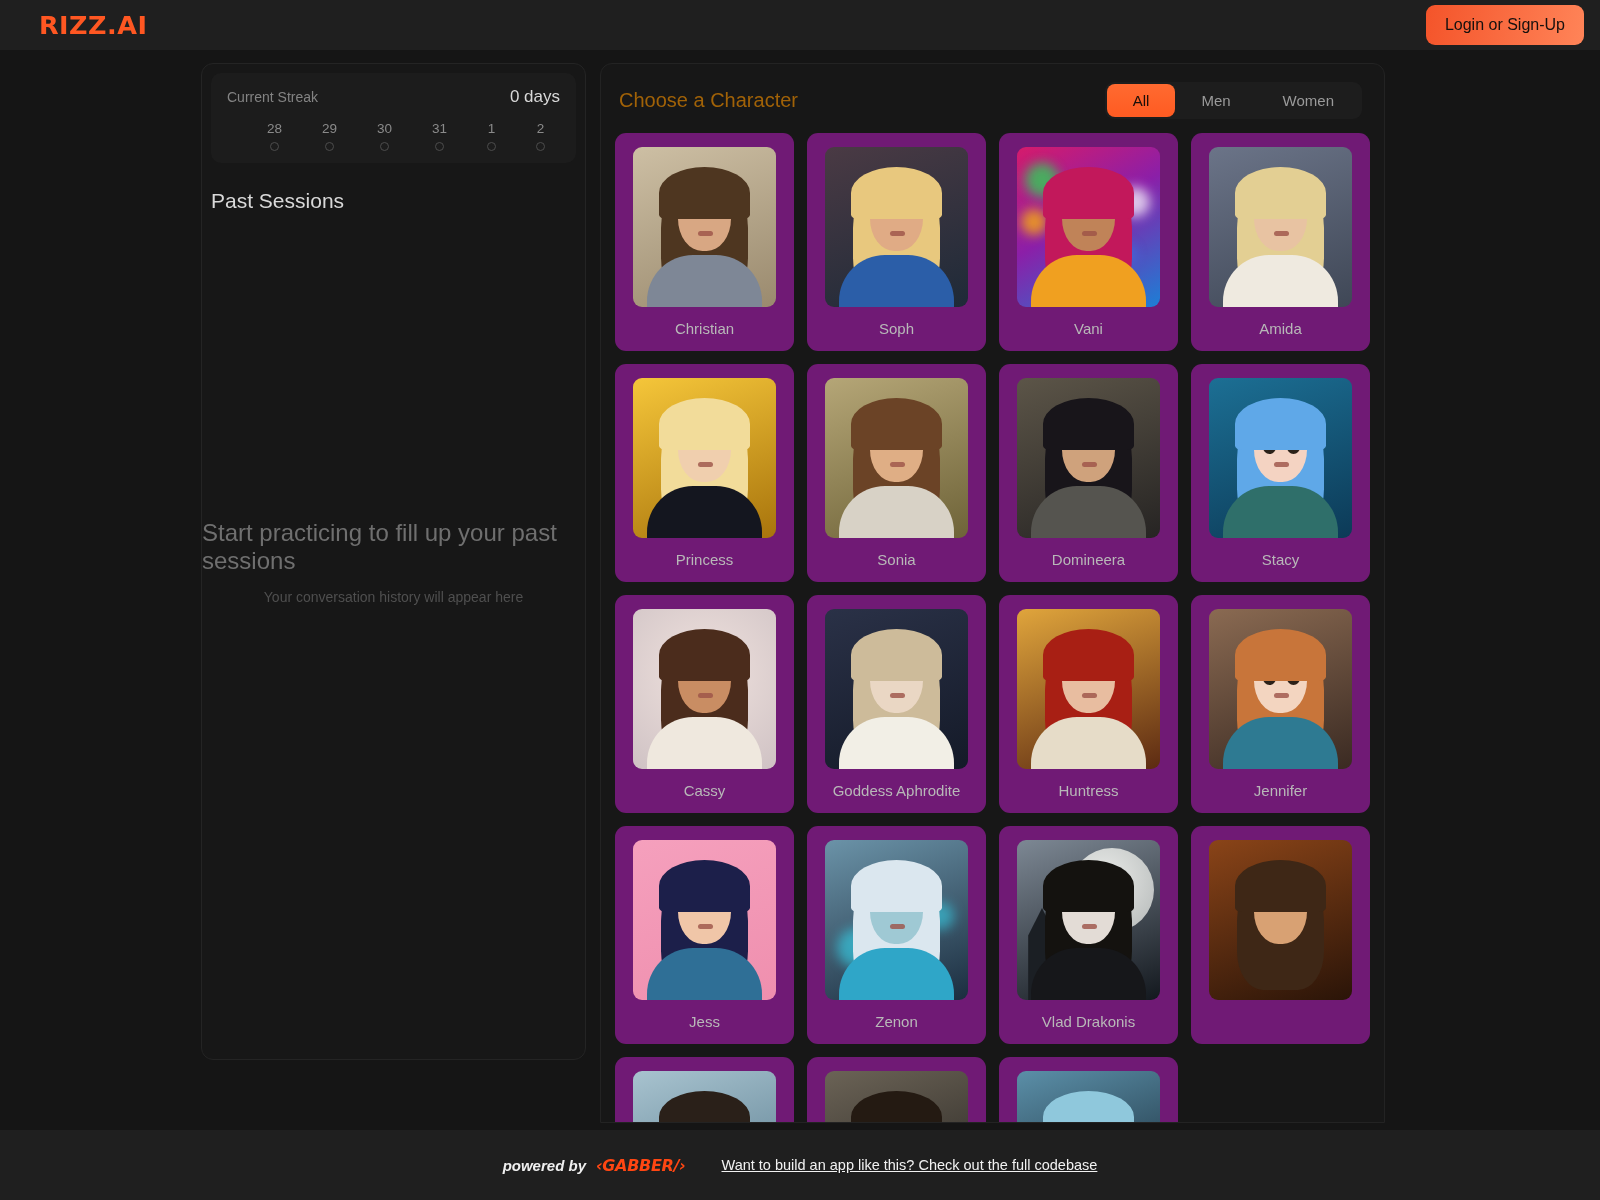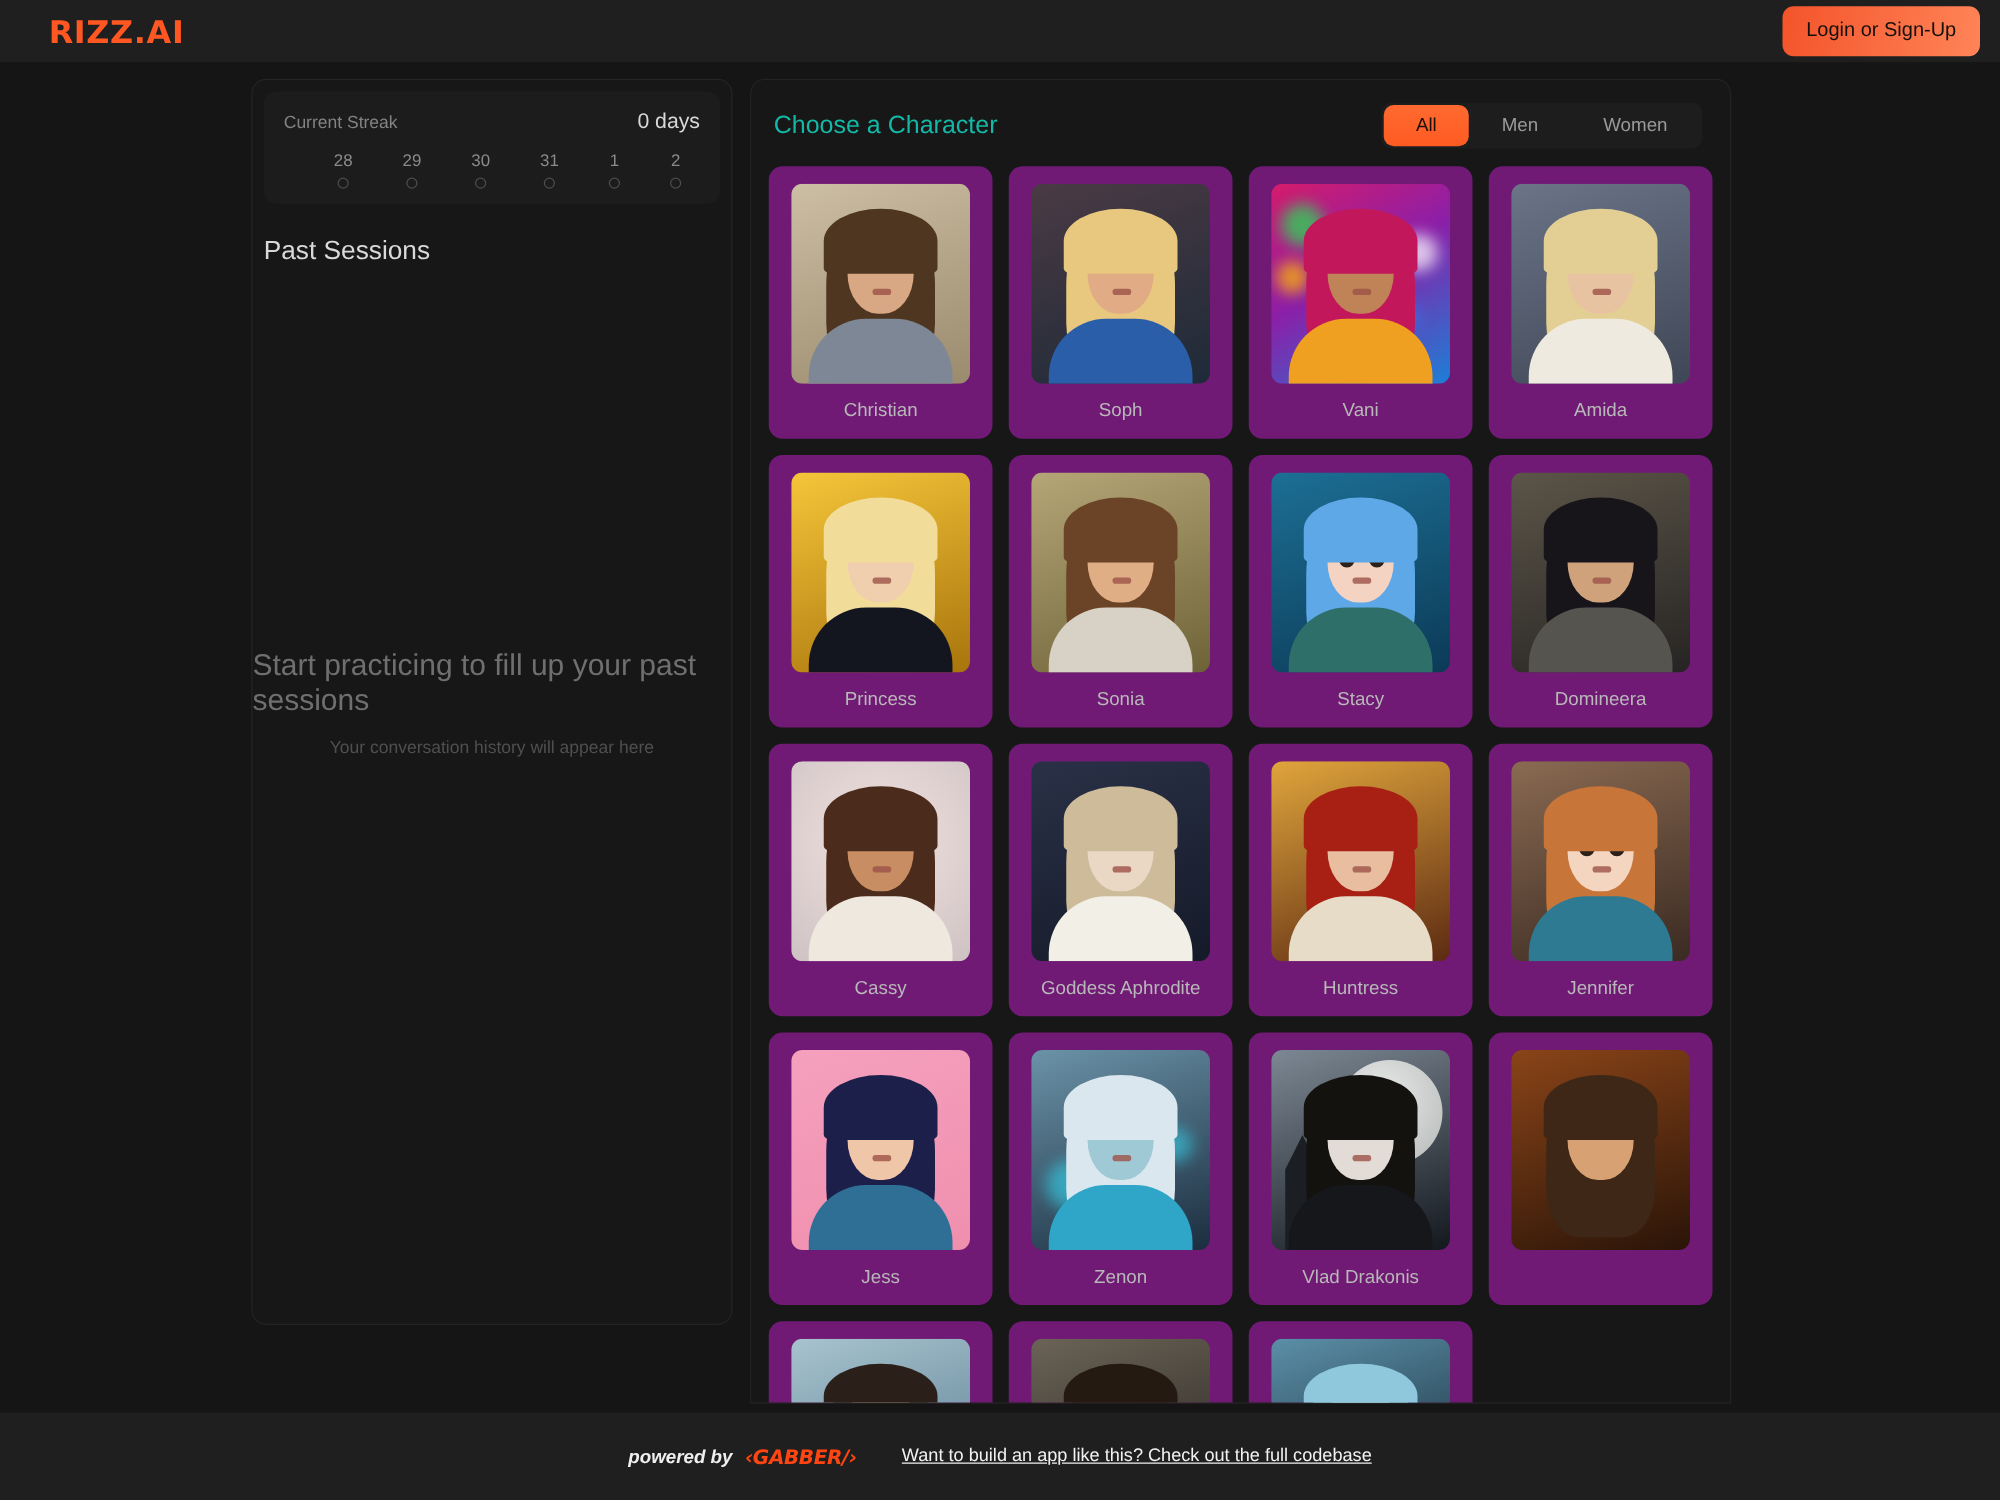--- a/index.html
+++ b/index.html
@@ -91,21 +91,21 @@
     background: #171717;
     border: 1px solid #232323;
     border-top-left-radius: 12px;
     border-top-right-radius: 12px;
     overflow: hidden;
   }
   .char-header {
     display: flex; align-items: center; justify-content: space-between;
     padding: 18px 22px 14px 18px;
   }
-  .char-title { color: #14b8a6; font-size: 20px; }
+  .char-title { color: #a16207; font-size: 20px; }
   .filters {
     display: flex; align-items: center;
     background: #1d1d1d; border-radius: 9px; padding: 2px;
   }
   .filter {
     font-size: 15px; color: #9a9a9a;
     padding: 8px 26px; border-radius: 8px;
     border: none; background: transparent; cursor: pointer;
     font-family: "Liberation Sans", sans-serif;
   }
@@ -321,45 +321,45 @@
               <div style="position:absolute;left:54px;top:60px;width:8px;height:6px;border-radius:50%;background:#2b2118"></div>
               <div style="position:absolute;left:78px;top:60px;width:8px;height:6px;border-radius:50%;background:#2b2118"></div>
               <div style="position:absolute;left:65px;top:84px;width:15px;height:5px;border-radius:4px;background:#9c5247;opacity:.8"></div>
               <div class="hair" style="left:26px;top:20px;width:91px;height:52px;border-radius:50% 50% 8% 8%;background:#6b4326"></div>
             </div>
           </div>
           <div class="card-name">Sonia</div>
         </div>
         <div class="card">
           <div class="card-img">
+            <div class="art" style="background:linear-gradient(160deg,#5c5548,#262423)">
+              <div class="hair" style="left:28px;top:22px;width:87px;height:128px;border-radius:46% 46% 30% 30%;background:#18151a"></div>
+              <div class="body" style="left:14px;bottom:0;width:115px;height:52px;border-radius:46px 46px 0 0;background:#55544f"></div>
+              <div class="face" style="left:45px;top:34px;width:53px;height:70px;background:#cfa27c"></div>
+              <div style="position:absolute;left:54px;top:60px;width:8px;height:6px;border-radius:50%;background:#2b2118"></div>
+              <div style="position:absolute;left:78px;top:60px;width:8px;height:6px;border-radius:50%;background:#2b2118"></div>
+              <div style="position:absolute;left:65px;top:84px;width:15px;height:5px;border-radius:4px;background:#9c5247;opacity:.8"></div>
+              <div class="hair" style="left:26px;top:20px;width:91px;height:52px;border-radius:50% 50% 8% 8%;background:#18151a"></div>
+            </div>
+          </div>
+          <div class="card-name">Domineera</div>
+        </div>
+        <div class="card">
+          <div class="card-img">
             <div class="art" style="background:linear-gradient(160deg,#1c6f94,#0c3a57)">
               <div class="hair" style="left:28px;top:22px;width:87px;height:128px;border-radius:46% 46% 30% 30%;background:#5fa8e8"></div>
               <div class="body" style="left:14px;bottom:0;width:115px;height:52px;border-radius:46px 46px 0 0;background:#2f6f6a"></div>
               <div class="face" style="left:45px;top:34px;width:53px;height:70px;background:#f4d3c2"></div>
               <div style="position:absolute;left:54px;top:62px;width:13px;height:14px;border-radius:50%;background:#2b2118"></div>
               <div style="position:absolute;left:78px;top:62px;width:13px;height:14px;border-radius:50%;background:#2b2118"></div>
               <div style="position:absolute;left:65px;top:84px;width:15px;height:5px;border-radius:4px;background:#9c5247;opacity:.8"></div>
               <div class="hair" style="left:26px;top:20px;width:91px;height:52px;border-radius:50% 50% 8% 8%;background:#5fa8e8"></div>
             </div>
           </div>
           <div class="card-name">Stacy</div>
-        </div>
-        <div class="card">
-          <div class="card-img">
-            <div class="art" style="background:linear-gradient(160deg,#5c5548,#262423)">
-              <div class="hair" style="left:28px;top:22px;width:87px;height:128px;border-radius:46% 46% 30% 30%;background:#18151a"></div>
-              <div class="body" style="left:14px;bottom:0;width:115px;height:52px;border-radius:46px 46px 0 0;background:#55544f"></div>
-              <div class="face" style="left:45px;top:34px;width:53px;height:70px;background:#cfa27c"></div>
-              <div style="position:absolute;left:54px;top:60px;width:8px;height:6px;border-radius:50%;background:#2b2118"></div>
-              <div style="position:absolute;left:78px;top:60px;width:8px;height:6px;border-radius:50%;background:#2b2118"></div>
-              <div style="position:absolute;left:65px;top:84px;width:15px;height:5px;border-radius:4px;background:#9c5247;opacity:.8"></div>
-              <div class="hair" style="left:26px;top:20px;width:91px;height:52px;border-radius:50% 50% 8% 8%;background:#18151a"></div>
-            </div>
-          </div>
-          <div class="card-name">Domineera</div>
         </div>
         <div class="card">
           <div class="card-img">
             <div class="art" style="background:radial-gradient(circle at 50% 40%,#f0e2de,#cfc2c4)">
               <div class="hair" style="left:28px;top:22px;width:87px;height:128px;border-radius:46% 46% 30% 30%;background:#4b2c1c"></div>
               <div class="body" style="left:14px;bottom:0;width:115px;height:52px;border-radius:46px 46px 0 0;background:#efe8de"></div>
               <div class="face" style="left:45px;top:34px;width:53px;height:70px;background:#c98d63"></div>
               <div style="position:absolute;left:54px;top:60px;width:8px;height:6px;border-radius:50%;background:#2b2118"></div>
               <div style="position:absolute;left:78px;top:60px;width:8px;height:6px;border-radius:50%;background:#2b2118"></div>
               <div style="position:absolute;left:65px;top:84px;width:15px;height:5px;border-radius:4px;background:#9c5247;opacity:.8"></div>

